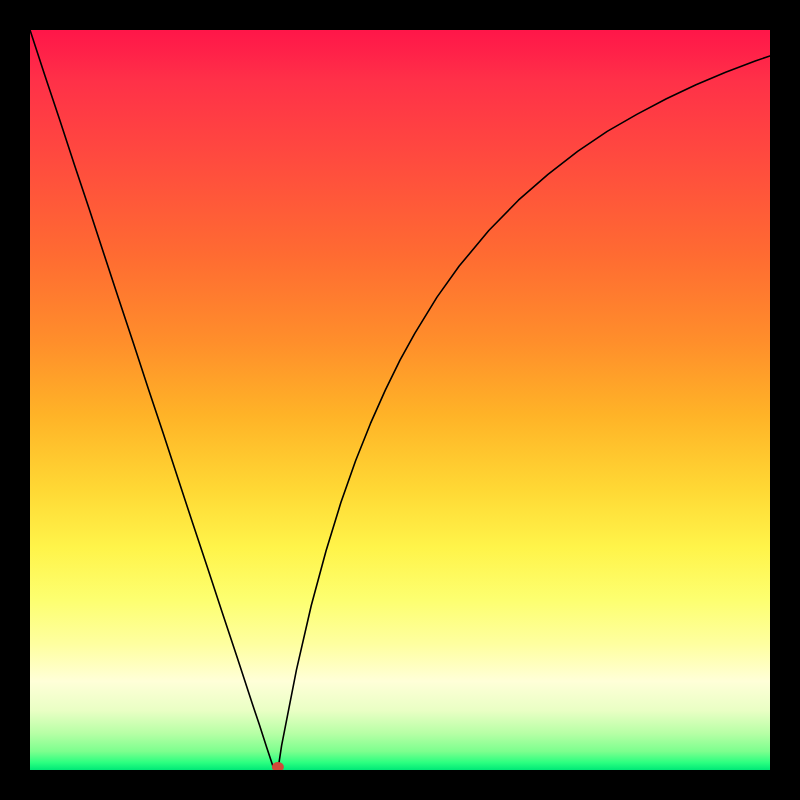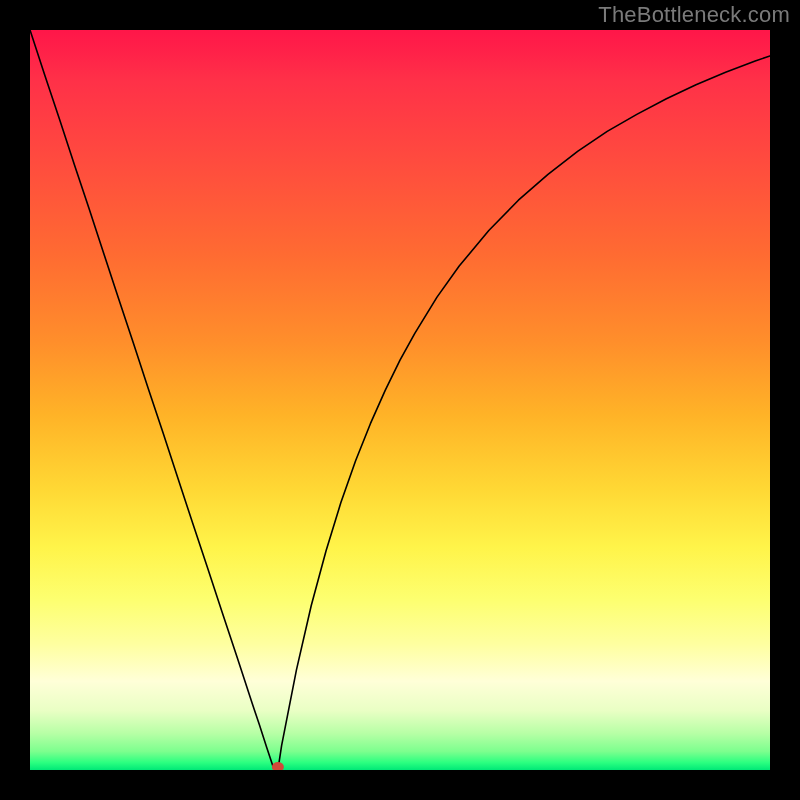--- a/index.html
+++ b/index.html
@@ -61,20 +61,19 @@
   }
   .marker {
     fill: #d04a3a;
     stroke: none;
   }
 </style>
 </head>
 <body>
 
 <div class="frame">
-  <div class="watermark">TheBottleneck.com</div>
   <div class="plot-area">
     <svg class="plot-svg" viewBox="0 0 740 740" preserveAspectRatio="none">
       <path id="curve-path" class="curve" d="M0.00 0.00 L14.80 45.14 L29.60 89.54 L44.40 134.68 L59.20 179.08 L74.00 224.22 L88.80 269.36 L103.60 313.76 L118.40 358.90 L133.20 403.30 L148.00 448.44 L162.80 493.58 L177.60 537.98 L192.40 583.12 L207.20 627.52 L222.00 672.66 L229.40 694.86 L236.80 717.80 L244.20 740.00 L247.90 740.00 L251.60 715.58 L266.40 640.10 L281.20 575.72 L296.00 520.96 L310.80 472.86 L325.60 430.68 L340.40 393.68 L355.20 360.38 L370.00 330.04 L384.80 303.40 L407.00 267.14 L429.20 236.06 L458.80 200.54 L488.40 170.20 L518.00 144.30 L547.60 121.36 L577.20 101.38 L606.80 84.36 L636.40 68.82 L666.00 54.76 L695.60 42.18 L725.20 31.08 L740.00 25.90"></path>
       <ellipse id="marker-dot" class="marker" cx="247.90" cy="737.00" rx="6" ry="5"></ellipse>
     </svg>
   </div>
 </div>
 
 </body></html>

